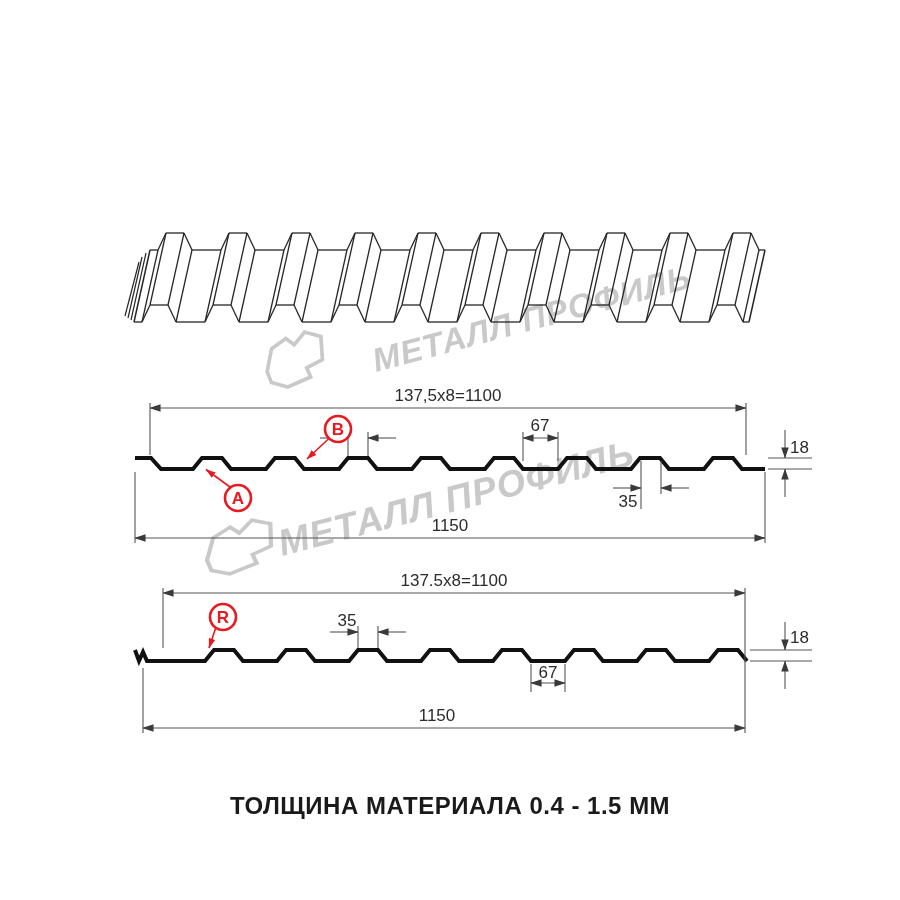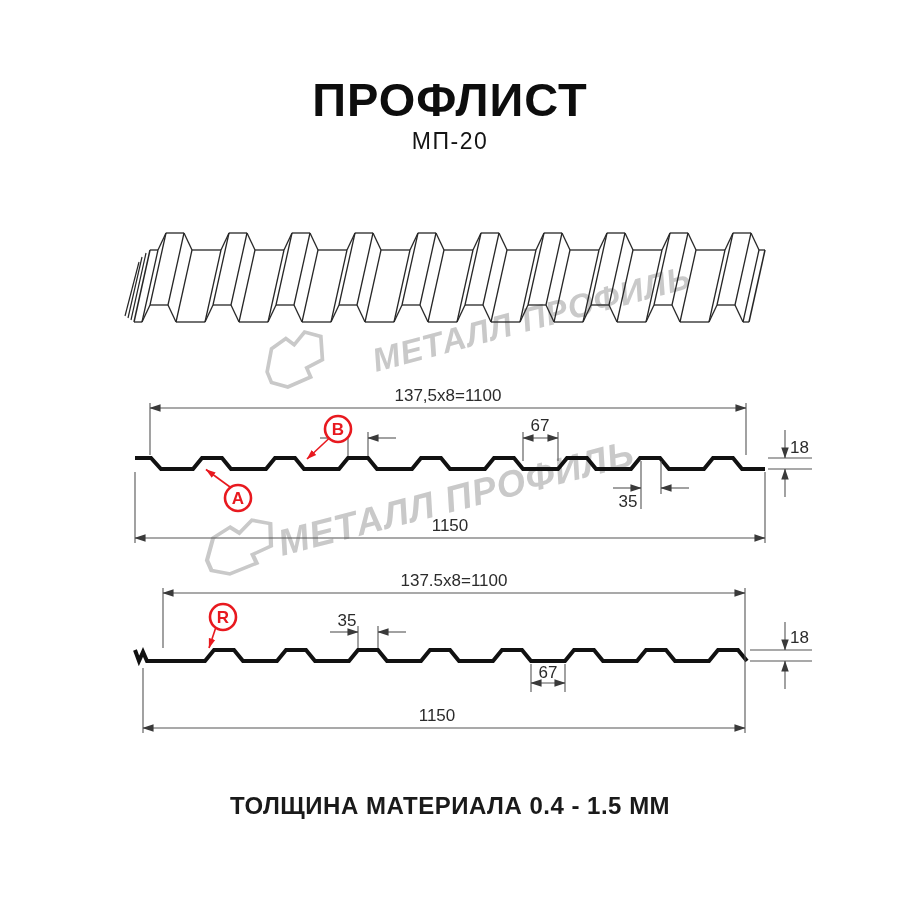--- a/index.html
+++ b/index.html
@@ -14,22 +14,20 @@
   svg text{font-family:"Liberation Sans", sans-serif;}
   .dimtxt{font-size:17px;fill:#2b2b2b;}
   .redtxt{font-size:17px;font-weight:bold;fill:#e8191f;}
   .wmtxt{font-weight:bold;font-style:italic;fill:#c9c9c9;letter-spacing:1px;}
 </style>
 </head>
 <body>
 
 <div class="page">
 
-  <div class="title">ПРОФЛИСТ</div>
-  <div class="subtitle">МП-20</div>
 
   <svg width="900" height="900" viewBox="0 0 900 900" style="position:absolute;top:0;left:0;">
     <defs>
       <marker id="arr" viewBox="0 0 10 8" refX="9.6" refY="4" markerWidth="11" markerHeight="9" orient="auto-start-reverse" markerUnits="userSpaceOnUse">
         <path d="M10,4 L0,0.6 L0,7.4 Z" fill="#3a3a3a"></path>
       </marker>
       <marker id="arrR" viewBox="0 0 9 7" refX="8.6" refY="3.5" markerWidth="10" markerHeight="8" orient="auto-start-reverse" markerUnits="userSpaceOnUse">
         <path d="M9,3.5 L0,0.5 L0,6.5 Z" fill="#e8191f"></path>
       </marker>
       <path id="mplogo" d="M2,38 L14,12 L34,4 L42,14 L58,2 L76,12 L71,40 L50,45 L52,57 L22,62 L4,52 Z" fill="none" stroke="#c9c9c9" stroke-width="4.5"></path>

